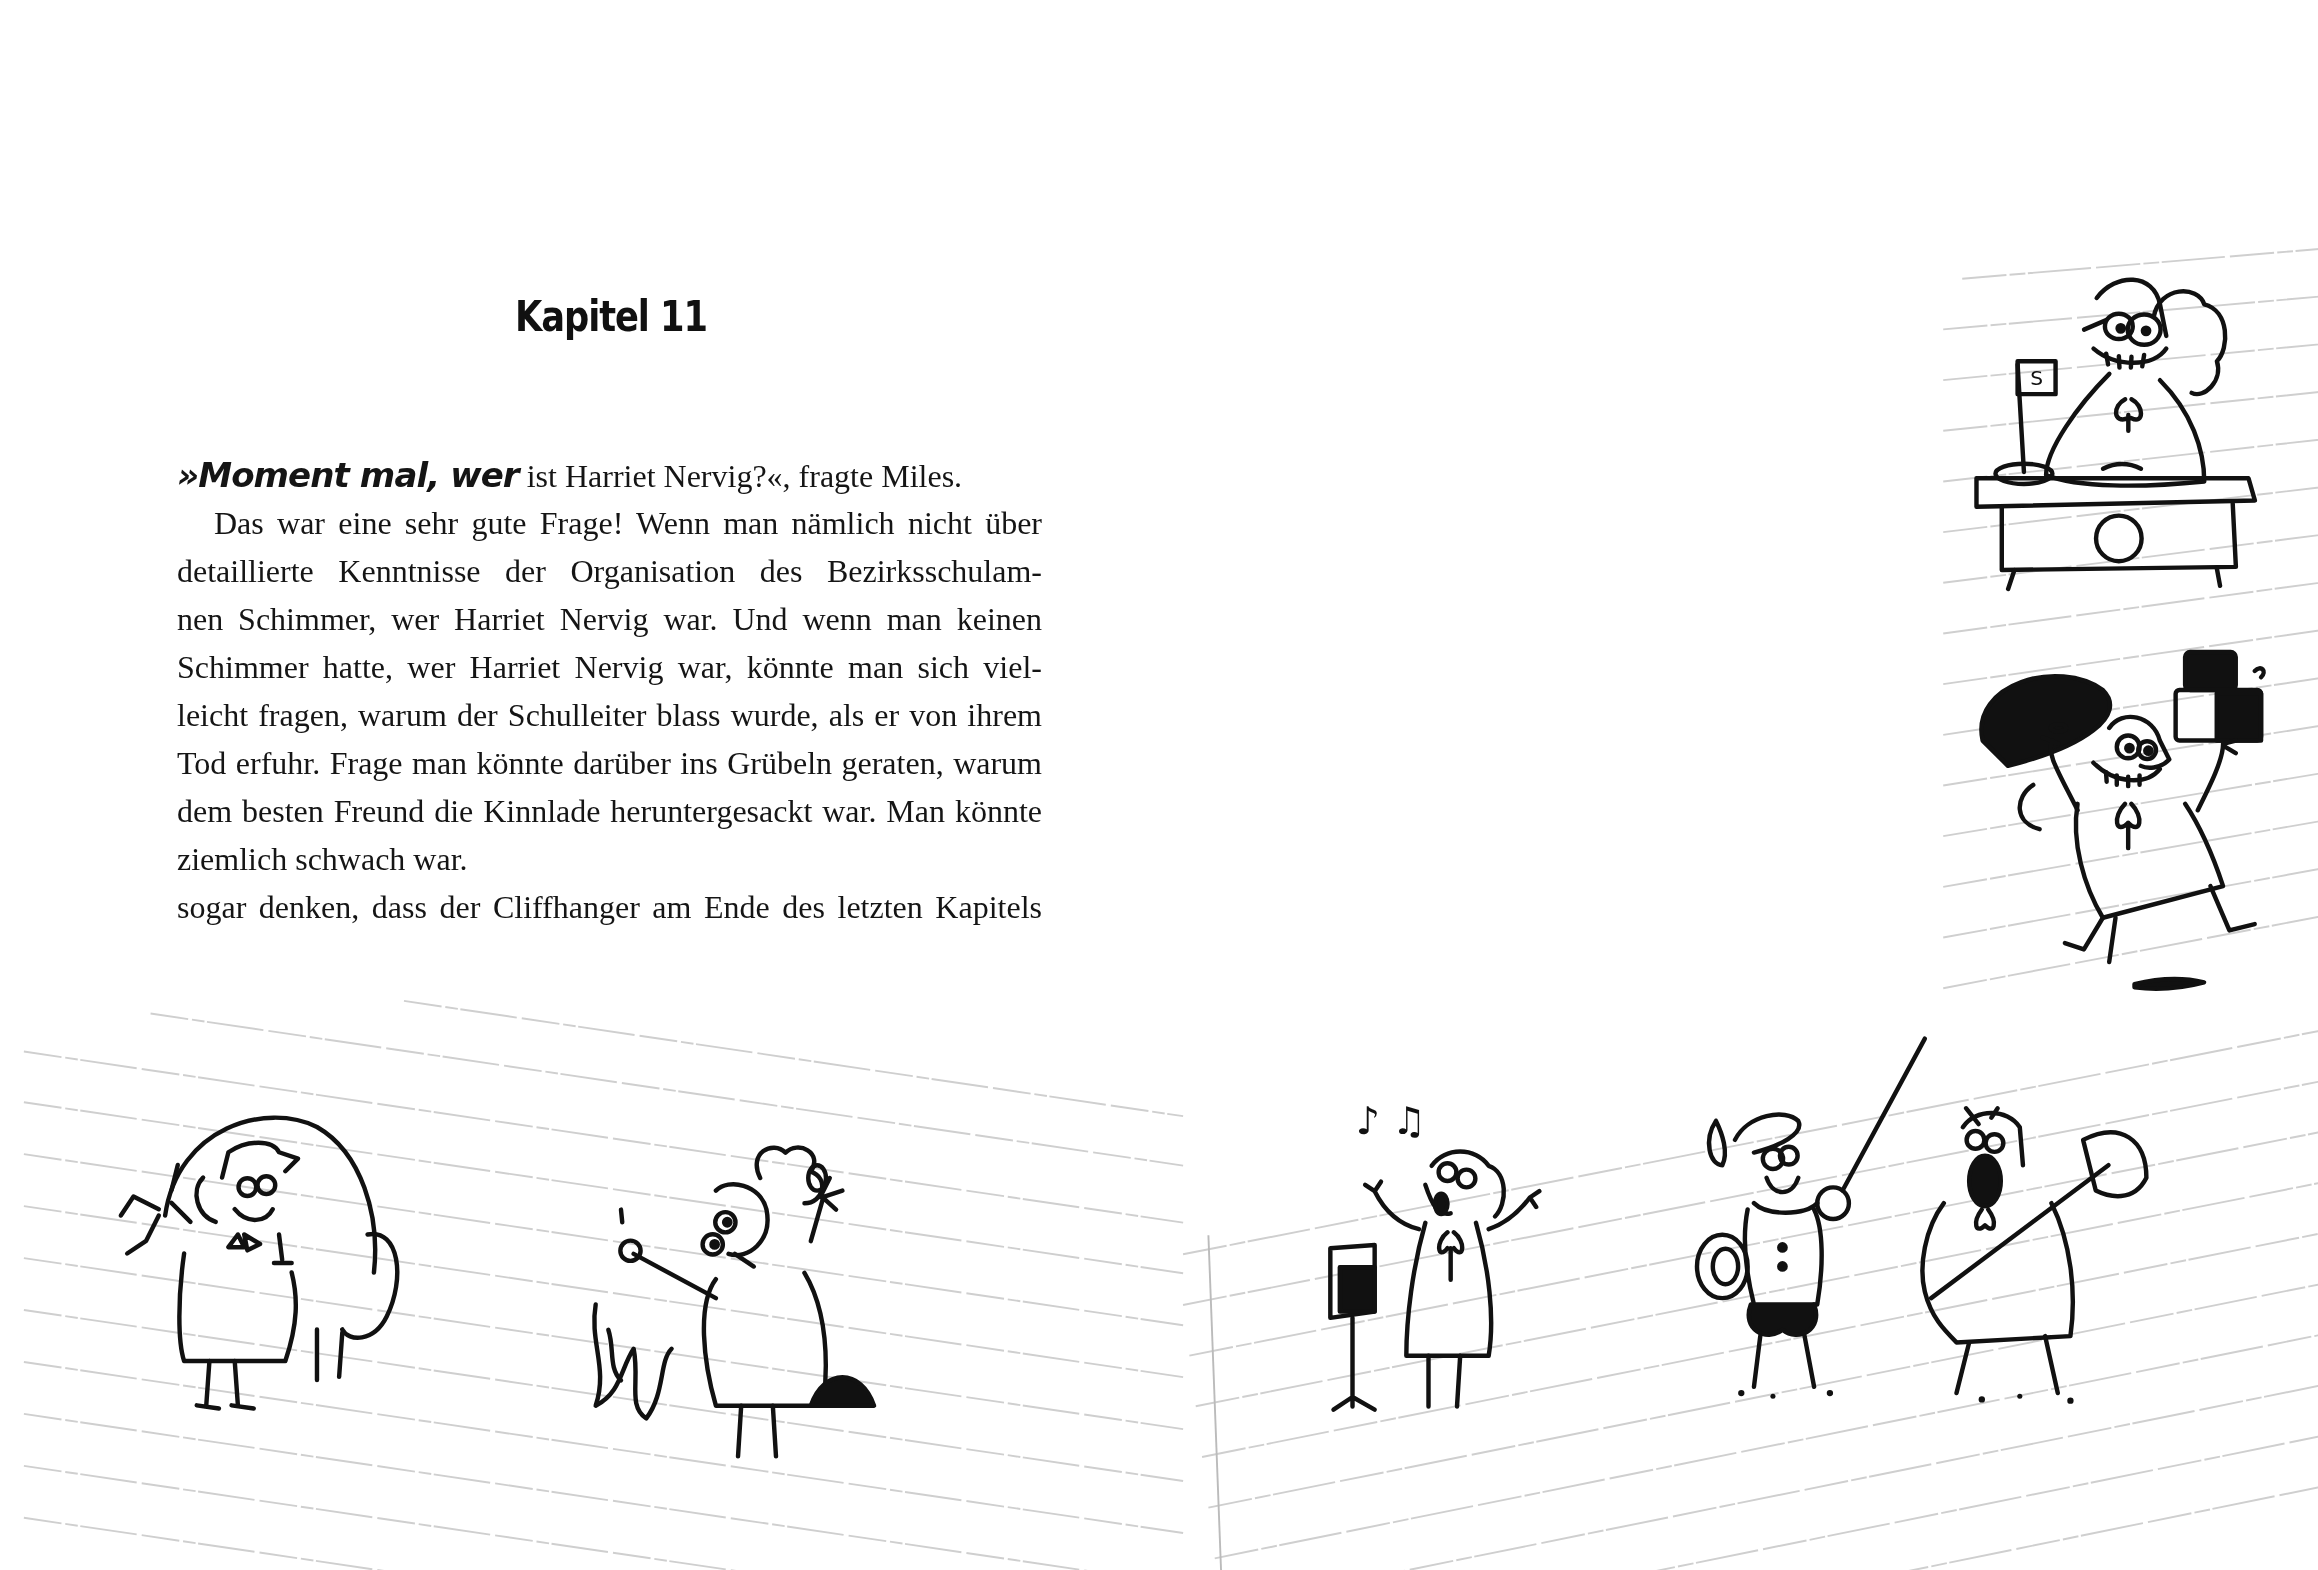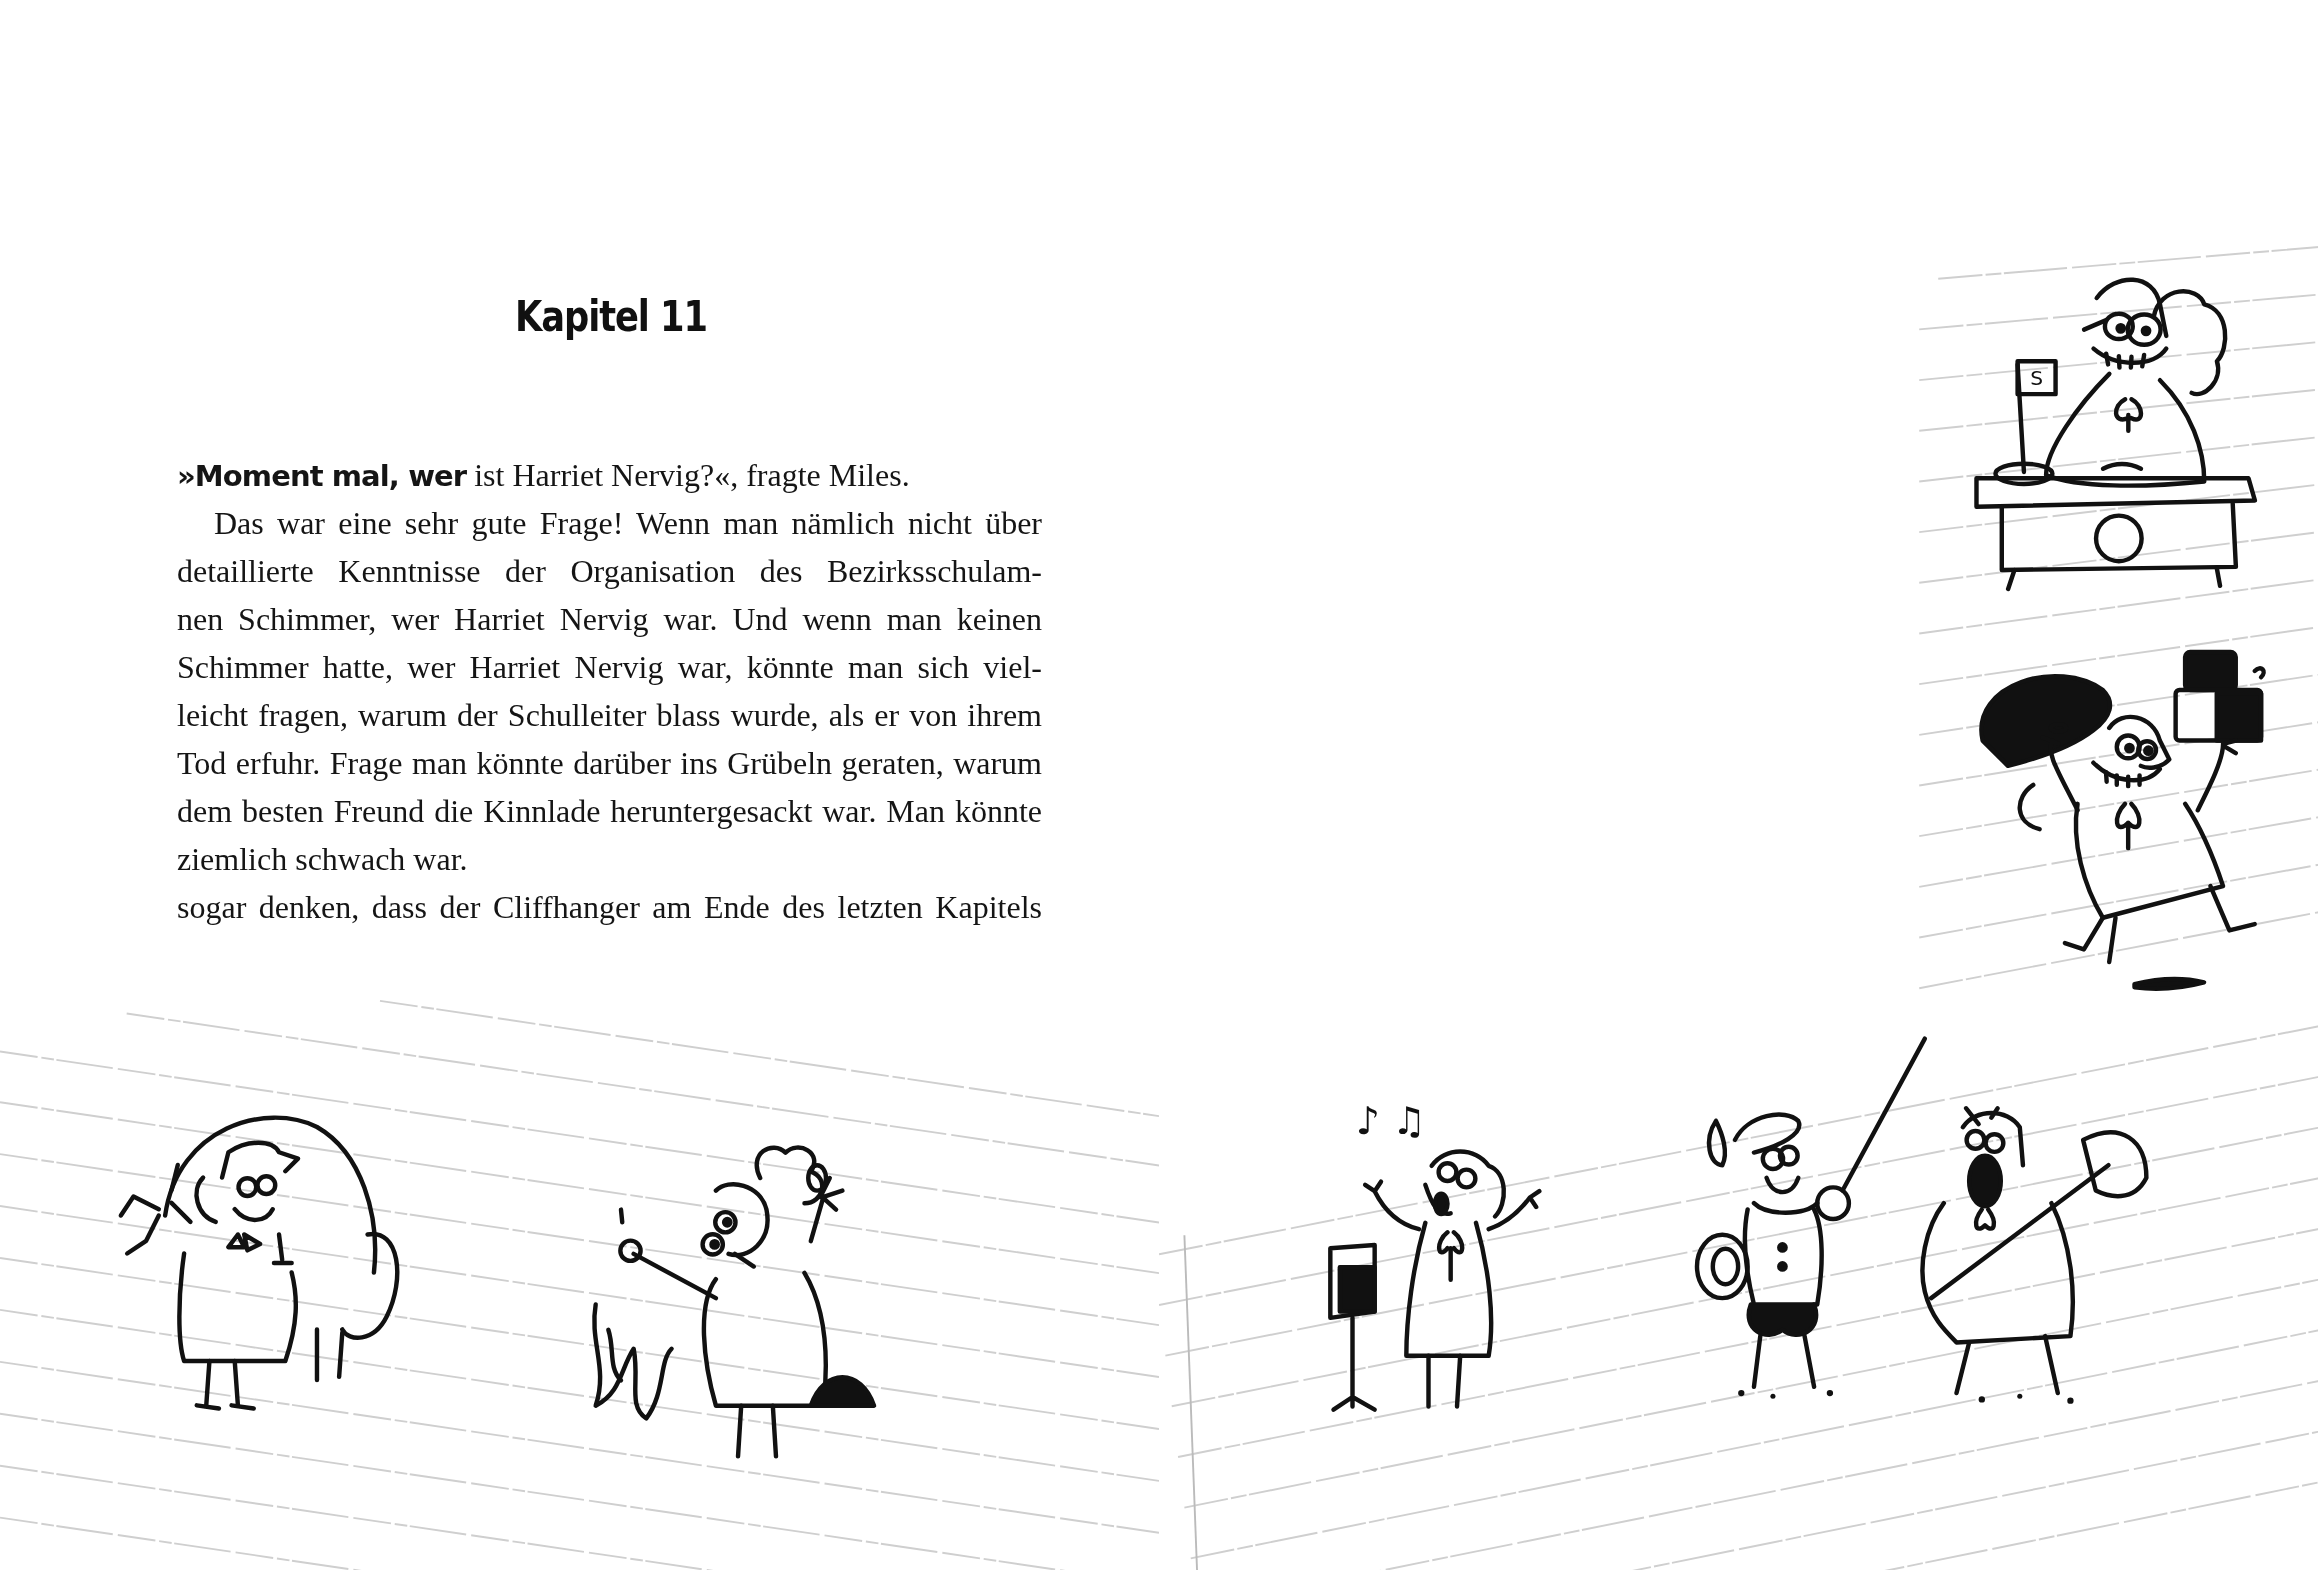--- a/index.html
+++ b/index.html
@@ -17,20 +17,21 @@
     }
     .spread {
       position: absolute;
       left: 0; top: 0;
       width: 2319px; height: 1571px;
     }
     .page {
       position: absolute;
       top: 0;
       height: 1571px;
+      padding-left: 48px;
     }
     .page-left { left: 0; width: 1159px; }
     .page-right { left: 1159px; width: 1160px; }
 
     
     .rules {
       position: absolute;
       left: 0; top: 0;
       width: 100%; height: 100%;
       pointer-events: none;
@@ -74,22 +75,23 @@
       font-family: Liberation Serif, serif;
     }
     .left-text {
       left: 177px;
       top: 451px;
       width: 865px;
     }
     .lead-bold {
       font-family: "DejaVu Sans", "Liberation Sans", sans-serif;
       font-weight: bold;
-      font-size: 29px;
+      font-size: 34px;
       letter-spacing: -0.9px;
+      font-style: italic;
     }
 
     
     .illus {
       position: absolute;
     }
     .illus svg { display: block; overflow: visible; }
   </style>
 </head>
 <body>

